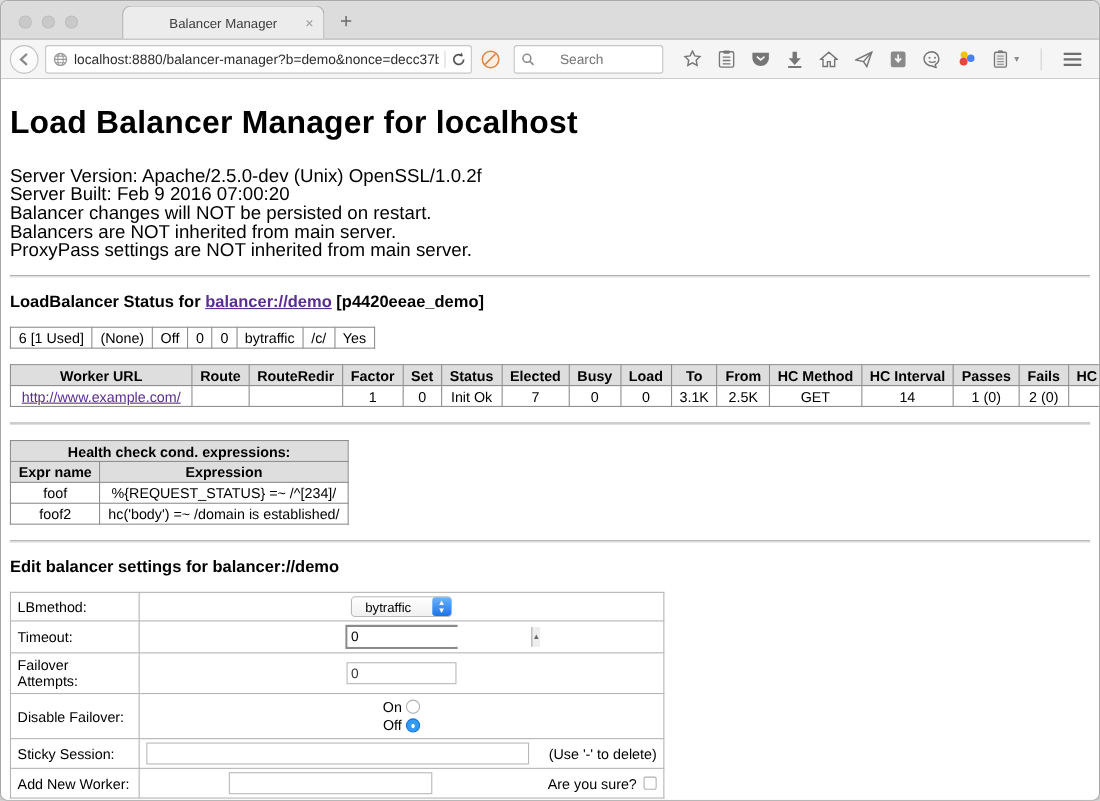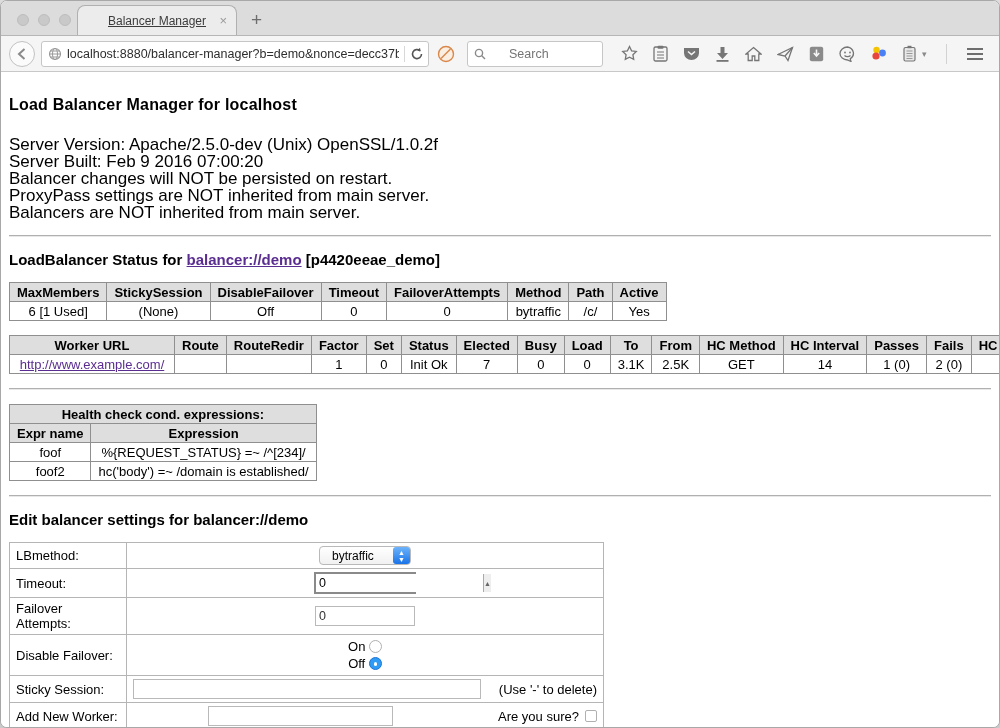--- a/index.html
+++ b/index.html
@@ -11,24 +11,24 @@
     border:1px solid #a8a8a8; box-shadow:0 8px 30px rgba(0,0,0,.35);
   }
   
   .tabbar {
     height:35px; background:#dcdcdc; position:relative;
     border-bottom:1px solid #b6b6b6; display:flex; align-items:flex-end;
   }
   .traffic { position:absolute; top:13px; left:16px; display:flex; gap:9px; }
   .traffic span { width:12px; height:12px; border-radius:50%; background:#c9c9c9; border:1px solid #bdbdbd; }
   .tab {
-    position:relative; margin-left:76px; width:160px; height:30px;
+    position:relative; margin-left:110px; width:184px; height:30px;
     background:#ececec; border:1px solid #b0b0b0; border-bottom:none;
     border-radius:8px 8px 0 0; display:flex; align-items:center; justify-content:center;
-    font-size:12px; color:#3c3c3c;text-decoration:underline;
+    font-size:12px; color:#3c3c3c;
   }
   .tab .title { max-width:110px; overflow:hidden; white-space:nowrap; }
   .tab .close { position:absolute; right:9px; top:7px; color:#9a9a9a; font-size:13px; cursor:default; }
   .newtab { font-size:19px; color:#6d6d6d; margin:0 0 4px 14px; }
   
   .navbar {
     height:36px; background:#f5f5f5; border-bottom:1px solid #c8c8c8;
     display:flex; align-items:center; padding:0 8px; gap:6px;
   }
   .backbtn {
@@ -51,21 +51,21 @@
     display:flex; align-items:center; padding:0 6px; gap:23px; flex:0 0 auto; margin-left:4px;
   }
   .searchfield input {
     width:100%; border:none; outline:none; font-size:12.5px; color:#9a9a9a; font-family:inherit; background:transparent;
   }
   .tools { display:flex; align-items:center; gap:15px; margin-left:12px; }
   .caret { font-size:9px; color:#8a8a8a; margin-left:-9px; }
   .toolsep { width:1px; height:20px; background:#d2d2d2; margin:0 4px; }
   
   .content { background:#fff; height:656px; padding:10px 8px 0 8px; font-size:13px; color:#000; overflow:hidden; }
-  h1.pagetitle { font-size:16px; font-weight:bold; margin:14px 0 22px 0; letter-spacing:.2px; }
+  h1.pagetitle { font-size:29px; font-weight:bold; margin:14px 0 22px 0; letter-spacing:.2px; }
   .infoline { font-size:17px; line-height:17px; }
   hr.rule { border:0; height:2px; background:#b0b0b0; border-bottom:1px solid #e8e8e8; margin:14px 0; }
   h3.sect { font-size:15px; font-weight:bold; margin:10px 0 14px 0; }
   h3.sect a { color:#5a2d91;text-align:right; }
   
   table.data { border-collapse:collapse; margin:6px 0 14px 0; }
   table.data th, table.data td {
     border:1px solid #8f8f8f; font-size:13px; padding:1px 7px; text-align:center; height:19px; white-space:nowrap;
   }
   table.data th { background:#dedede; font-weight:bold; }
@@ -234,40 +234,30 @@
   </div>
 
   <div class="content">
 
     <h1 class="pagetitle">Load Balancer Manager for localhost</h1>
 
     <div>
       <div class="infoline">Server Version: Apache/2.5.0-dev (Unix) OpenSSL/1.0.2f</div>
       <div class="infoline">Server Built: Feb 9 2016 07:00:20</div>
       <div class="infoline">Balancer changes will NOT be persisted on restart.</div>
+      <div class="infoline">Balancers are NOT inherited from main server.</div>
       <div class="infoline">ProxyPass settings are NOT inherited from main server.</div>
-      <div class="infoline">Balancers are NOT inherited from main server.</div>
     </div>
 
     <hr class="rule">
 
     <h3 class="sect"><span>LoadBalancer Status for </span><a href="#">balancer://demo</a><span> [p4420eeae_demo]</span></h3>
 
     <table class="data">
       <tbody>
-          <tr>
-        <th>MaxMembers</th>
-        <th>StickySession</th>
-        <th>DisableFailover</th>
-        <th>Timeout</th>
-        <th>FailoverAttempts</th>
-        <th>Method</th>
-        <th>Path</th>
-        <th>Active</th>
-      </tr>
       <tr>
         <td>6 [1 Used]</td>
         <td>(None)</td>
         <td>Off</td>
         <td>0</td>
         <td>0</td>
         <td>bytraffic</td>
         <td>/c/</td>
         <td>Yes</td>
       </tr>

